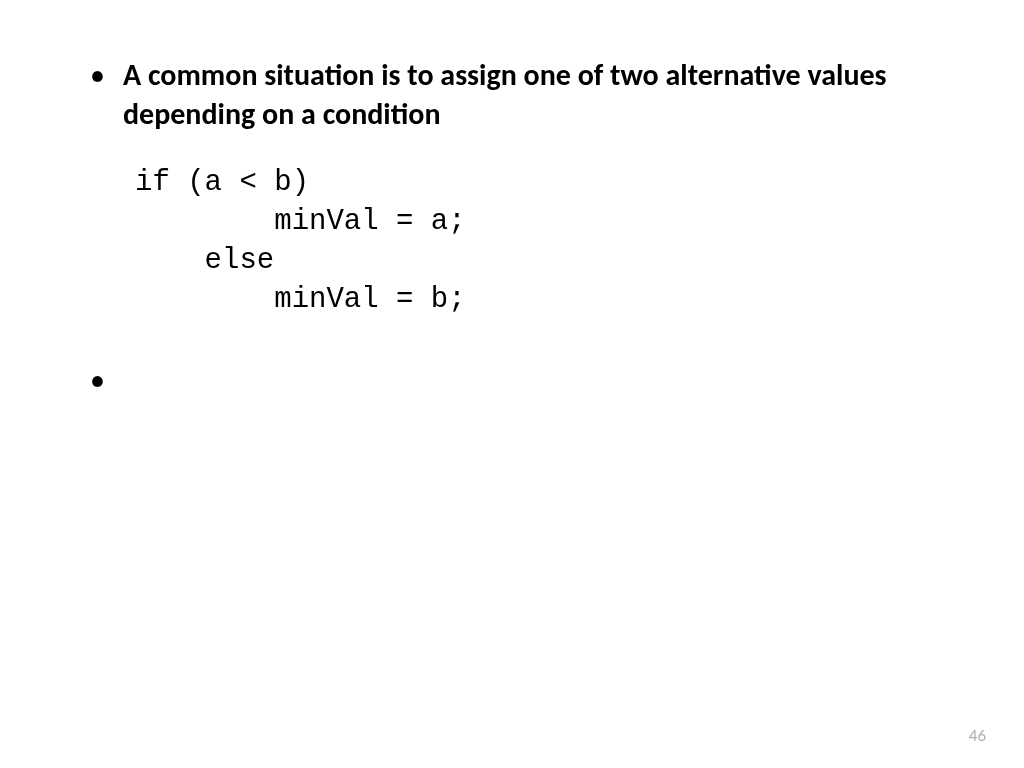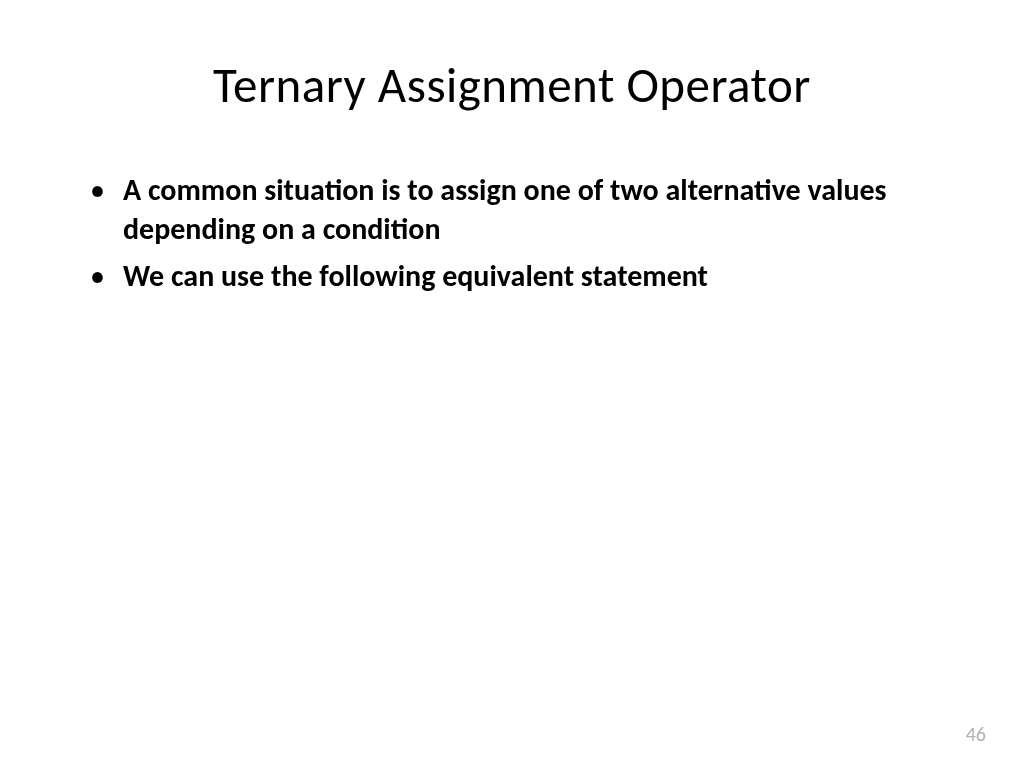--- a/index.html
+++ b/index.html
@@ -58,40 +58,42 @@
       font-family: Consolas, "Courier New", monospace;
       font-size: 29px;
       line-height: 1.35;
       white-space: pre;
       margin: 32px 0 0 60px;
     }
     .page-number {
       position: absolute;
       bottom: 22px;
       right: 38px;
-      font-size: 20px;
+      font-size: 17px;
       color: #b0b0b0;
     }
   </style>
 </head>
 <body>
 
 <div class="slide">
-  <h1 class="title">Ternary Assignment Operator</h1>
 
   <div class="content">
 
     <div class="bullet-item">
       <span class="bullet">•</span>
       <span class="bullet-text">A common situation is to assign one of two alternative values depending on a condition</span>
     </div>
 
+    <div class="code-block">if (a &lt; b)
+        minVal = a;
+    else
+        minVal = b;</div>
 
     <div class="bullet-item">
       <span class="bullet">•</span>
-      <span class="bullet-text">We can use the following equivalent statement</span>
     </div>
 
 
   </div>
 
   <div class="page-number">46</div>
 </div>
 
 </body></html>

